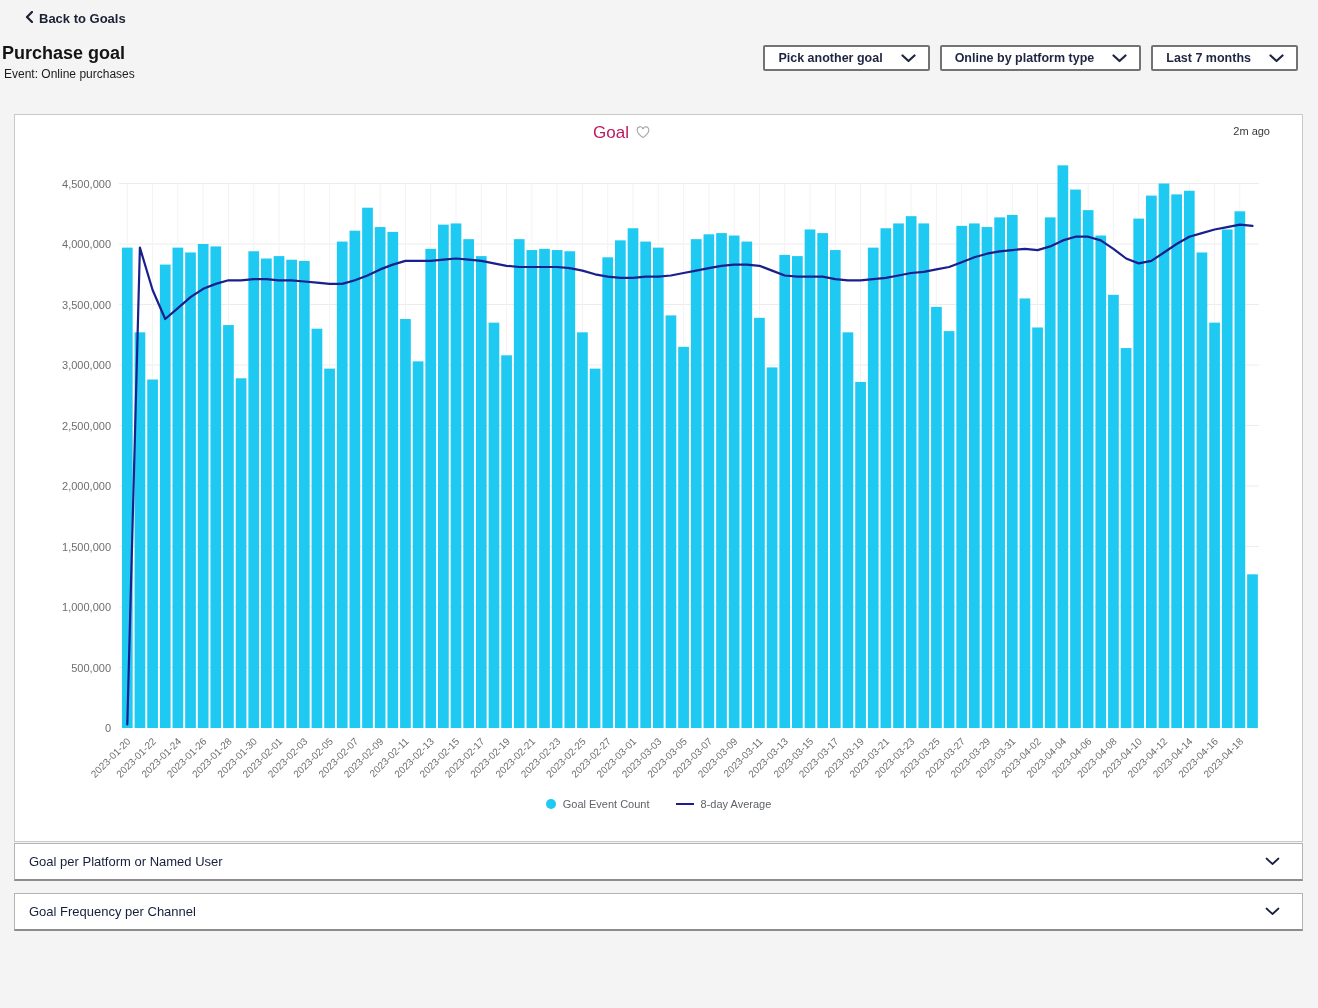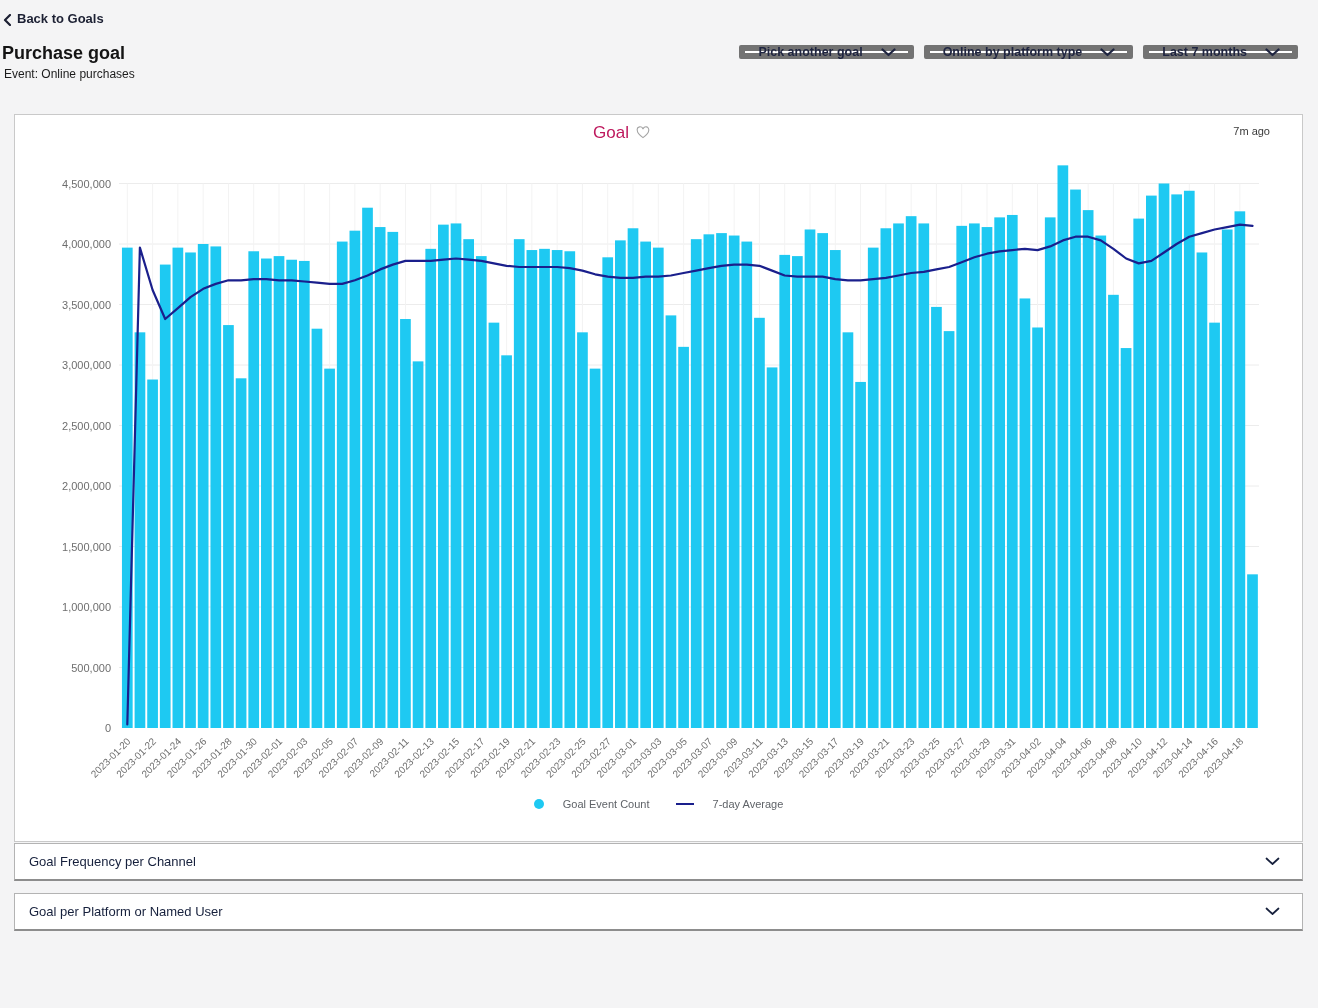--- a/index.html
+++ b/index.html
@@ -1,44 +1,44 @@
 <!DOCTYPE html>
 <html><head>
 <meta charset="utf-8">
 <style>
   * { margin:0; padding:0; box-sizing:border-box; }
   html,body { width:1318px; height:1008px; overflow:hidden; }
   body { background:#f4f4f5; font-family:"Liberation Sans", sans-serif; color:#1c2033; position:relative; }
   svg text { font-family:"Liberation Sans", sans-serif; }
 
-  .back { position:absolute; left:3px; top:11px; display:flex; align-items:flex-end; gap:6px;
+  .back { position:absolute; left:25px; top:11px; display:flex; align-items:flex-start; gap:6px;
           font-size:13px; font-weight:600; color:#1c2033; text-decoration:none; cursor:pointer; }
   .page-title { position:absolute; left:2px; top:43px; font-size:18px; font-weight:700; color:#141414; }
   .page-subtitle { position:absolute; left:4px; top:67px; font-size:12px; color:#1c1c1c; }
 
   .toolbar { position:absolute; top:45px; right:20px; display:flex; gap:10px; }
-  .dropdown { height:14px; background:#fff; border:6px solid #737373; border-radius:2px;
+  .dropdown { height:26px; background:#fff; border:2px solid #737373; border-radius:2px;
               display:flex; align-items:center; justify-content:space-between;
               padding:0 12px 0 13px; cursor:pointer; }
   .dropdown span { font-size:12.5px; font-weight:700; color:#1f2541; white-space:nowrap; }
   .dropdown svg { margin-left:18px; flex:none; }
 
   .card { position:absolute; left:14px; top:114px; width:1289px; height:728px;
           background:#fff; border:1px solid #c9c9c9; }
   .card-title-row { position:absolute; top:8px; left:0; width:100%; text-align:center;
                     transform:translateX(-37px); }
   .card-title { font-size:17px; color:#be185d; }
   .heart { margin-left:7px; vertical-align:-1px; cursor:pointer; }
   .updated { position:absolute; top:10px; right:32px; font-size:11px; color:#3a3a3a; }
 
   #chartsvg { position:absolute; left:0; top:0; }
 
   .legend { position:absolute; left:0; top:683px; width:100%; display:flex;
             justify-content:center; gap:26px; align-items:center; }
-  .legend-item { display:flex; align-items:center; gap:19px; font-size:11px; color:#5f6368; }
+  .legend-item { display:flex; align-items:center; gap:7px; font-size:11px; color:#5f6368; }
   .legend-dot { width:10px; height:10px; border-radius:50%; }
   .legend-line { width:18px; height:0; border-top:2.5px solid; }
 
   .accordions { position:absolute; left:14px; top:843px; width:1289px; }
   .accordion { position:relative; height:38px; margin-bottom:12px; background:#fff;
                border:1px solid #b3b3b3; border-bottom:2px solid #8d8d8d;
                display:flex; align-items:center; justify-content:space-between;
                padding:0 22px 0 14px; cursor:pointer; }
   .accordion span { font-size:13px; color:#16203c; }
 </style>
@@ -279,41 +279,41 @@
         <text x="1153.0011235955055" y="627" text-anchor="end" font-size="10" fill="#6e6e6e" transform="rotate(-45 1153.0011235955055 627)">2023-04-12</text>
         <text x="1178.2865168539327" y="627" text-anchor="end" font-size="10" fill="#6e6e6e" transform="rotate(-45 1178.2865168539327 627)">2023-04-14</text>
         <text x="1203.5719101123595" y="627" text-anchor="end" font-size="10" fill="#6e6e6e" transform="rotate(-45 1203.5719101123595 627)">2023-04-16</text>
         <text x="1228.8573033707864" y="627" text-anchor="end" font-size="10" fill="#6e6e6e" transform="rotate(-45 1228.8573033707864 627)">2023-04-18</text>
       </svg>
     <div class="card-title-row">
       <span class="card-title">Goal</span><svg class="heart" width="14" height="13" viewBox="0 0 14 13">
         <path d="M7 11.6 C2.6 8.4 1.3 6.3 1.3 4.4 A2.9 2.9 0 0 1 7 3.1 A2.9 2.9 0 0 1 12.7 4.4 C12.7 6.3 11.4 8.4 7 11.6 Z" fill="none" stroke="#a5a5a5" stroke-width="1.1"></path>
       </svg>
     </div>
-    <span class="updated">7m ago</span>
+    <span class="updated">2m ago</span>
     <div class="legend" id="legend">
         <div class="legend-item">
           <span class="legend-dot" style="background: rgb(30, 201, 242);"></span>
           <span>Goal Event Count</span>
         </div>
         <div class="legend-item">
           <span class="legend-line" style="border-top-color: rgb(26, 31, 140);"></span>
-          <span>7-day Average</span>
+          <span>8-day Average</span>
         </div>
       </div>
   </section>
 
   <div class="accordions" id="accordions">
       <div class="accordion">
+        <span>Goal per Platform or Named User</span>
+        <svg width="15" height="9" viewBox="0 0 15 9">
+          <path d="M1.5 1.5 L7.5 7 L13.5 1.5" fill="none" stroke="#16203c" stroke-width="1.7" stroke-linecap="round" stroke-linejoin="round"></path>
+        </svg>
+      </div>
+      <div class="accordion">
         <span>Goal Frequency per Channel</span>
         <svg width="15" height="9" viewBox="0 0 15 9">
           <path d="M1.5 1.5 L7.5 7 L13.5 1.5" fill="none" stroke="#16203c" stroke-width="1.7" stroke-linecap="round" stroke-linejoin="round"></path>
         </svg>
       </div>
-      <div class="accordion">
-        <span>Goal per Platform or Named User</span>
-        <svg width="15" height="9" viewBox="0 0 15 9">
-          <path d="M1.5 1.5 L7.5 7 L13.5 1.5" fill="none" stroke="#16203c" stroke-width="1.7" stroke-linecap="round" stroke-linejoin="round"></path>
-        </svg>
-      </div>
     </div>
 
 </div>
 
 </body></html>

